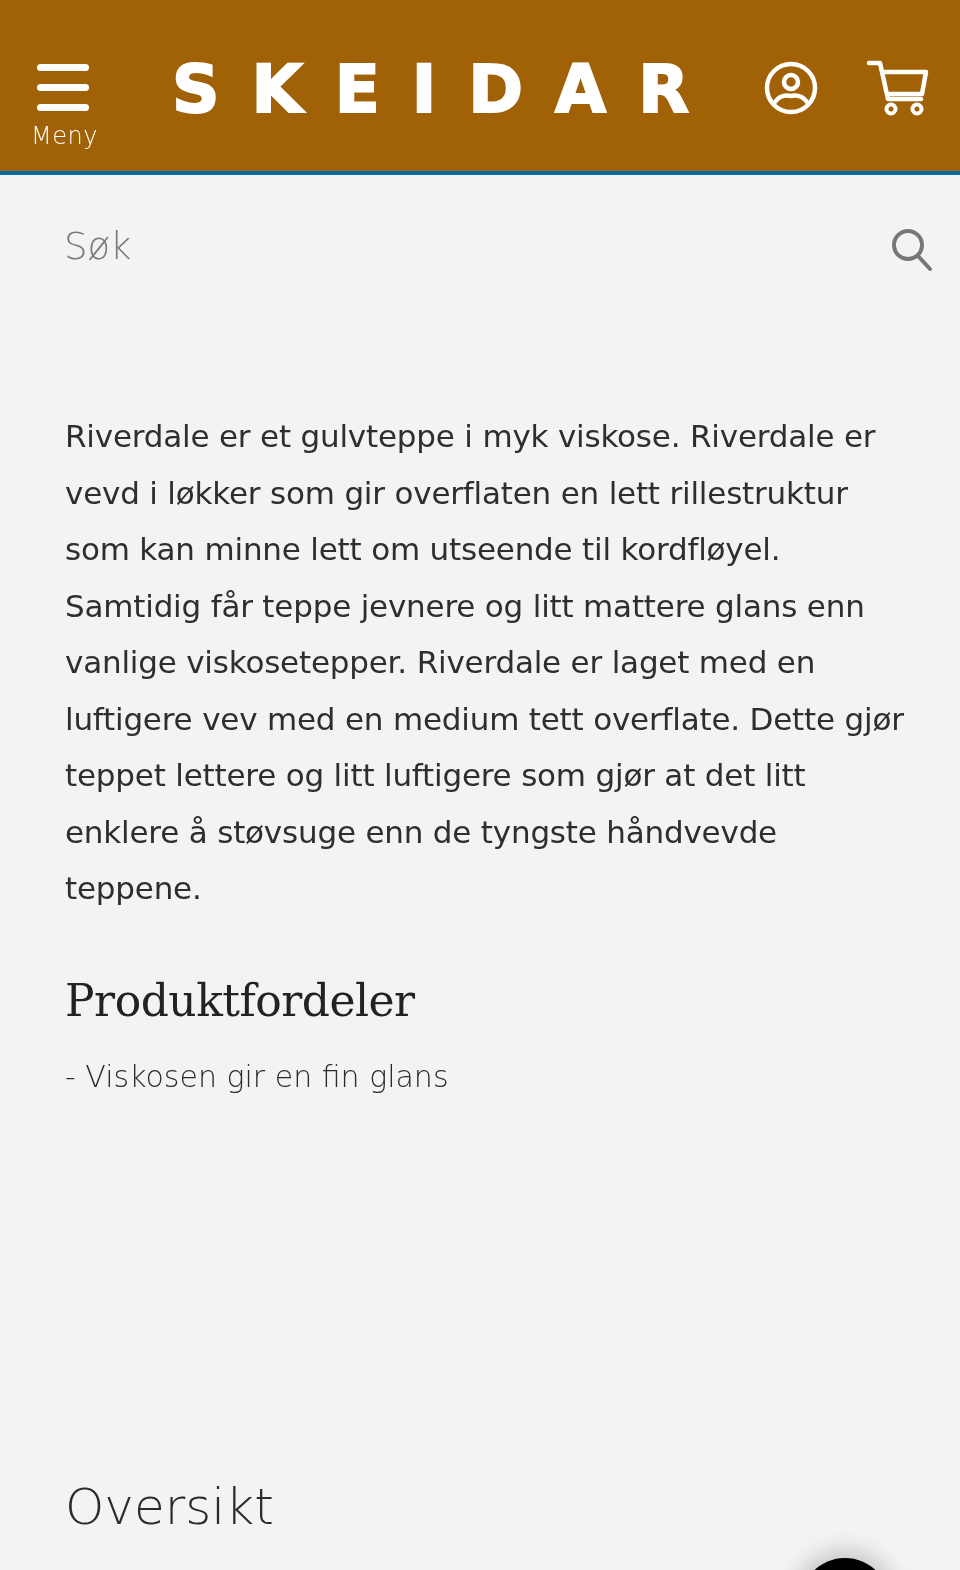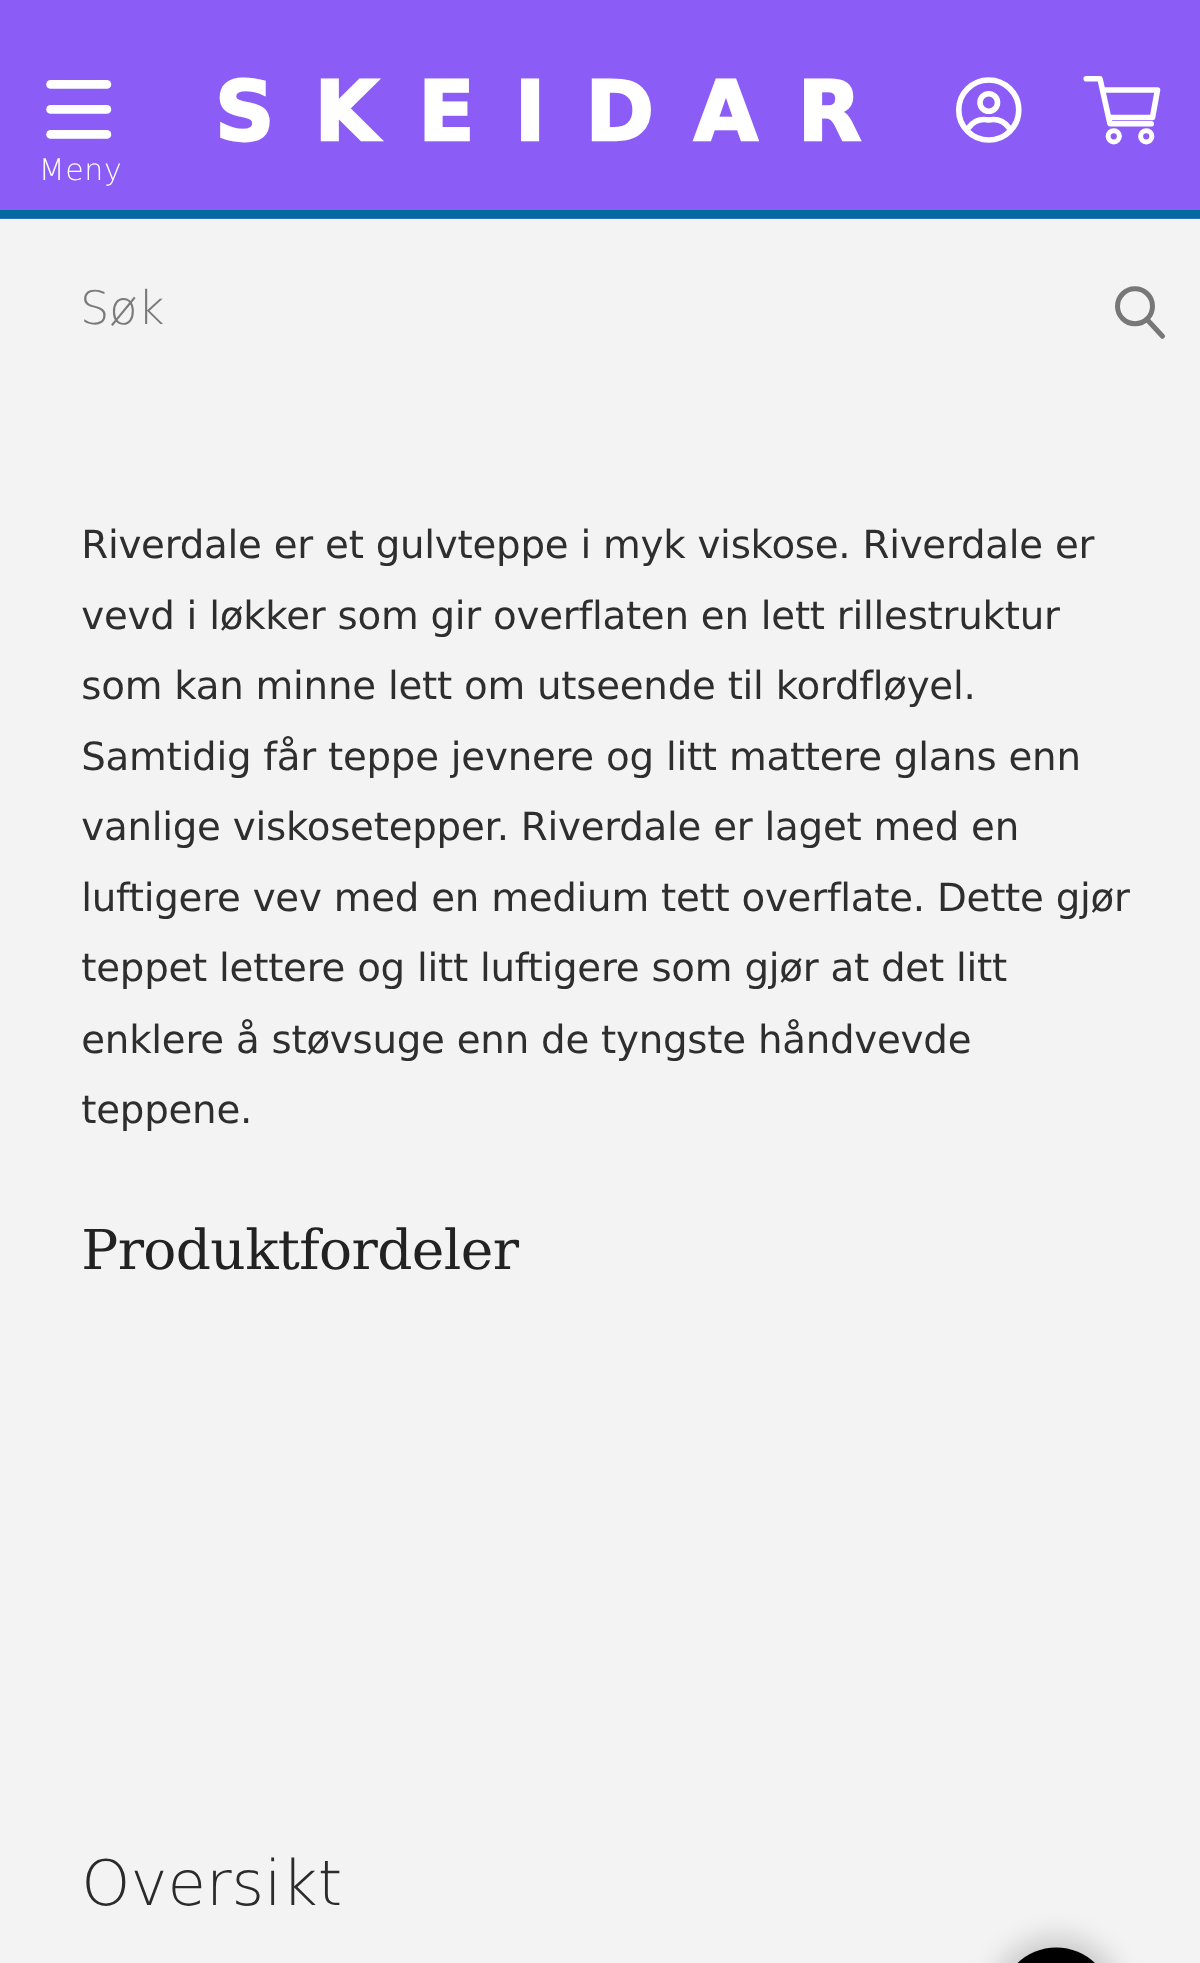--- a/index.html
+++ b/index.html
@@ -4,22 +4,22 @@
   <style>
     * { box-sizing: border-box; margin: 0; padding: 0; }
     html, body {
       width: 960px; height: 1570px; overflow: hidden;
       background: #f3f3f3;
       font-family: "Liberation Sans", sans-serif;
       color: #2b2b2b;
     }
     .header {
       position: absolute; left: 0; top: 0; width: 960px; height: 175px;
-      background: #8b5cf6;
-      border-bottom: 7px solid #0369a1;
+      background: #a16207;
+      border-bottom: 4px solid #0369a1;
     }
     .menu-btn {
       position: absolute; left: 28px; top: 62px; width: 70px; height: 92px;
       cursor: pointer;
     }
     .menu-btn .bars { position: absolute; left: 9px; top: 2px; width: 52px; }
     .menu-btn .bar {
       display: block; width: 52px; height: 7px; border-radius: 4px;
       background: #fff; margin-bottom: 13px;
     }
@@ -126,18 +126,19 @@
 </section>
 
 <main>
   <div class="content">
     <p class="description">Riverdale er et gulvteppe i myk viskose. Riverdale er vevd i løkker som gir overflaten en lett rillestruktur som kan minne lett om utseende til kordfløyel. Samtidig får teppe jevnere og litt mattere glans enn vanlige viskosetepper. Riverdale er laget med en luftigere vev med en medium tett overflate. Dette gjør teppet lettere og litt luftigere som gjør at det litt enklere å støvsuge enn de tyngste håndvevde teppene.</p>
   </div>
 
   <h2 class="section-title">Produktfordeler</h2>
 
   <ul class="features">
+    <li>- Viskosen gir en fin glans</li>
   </ul>
 
   <h2 class="overview-title">Oversikt</h2>
 </main>
 
 <div class="fab"></div>
 
 </body></html>

